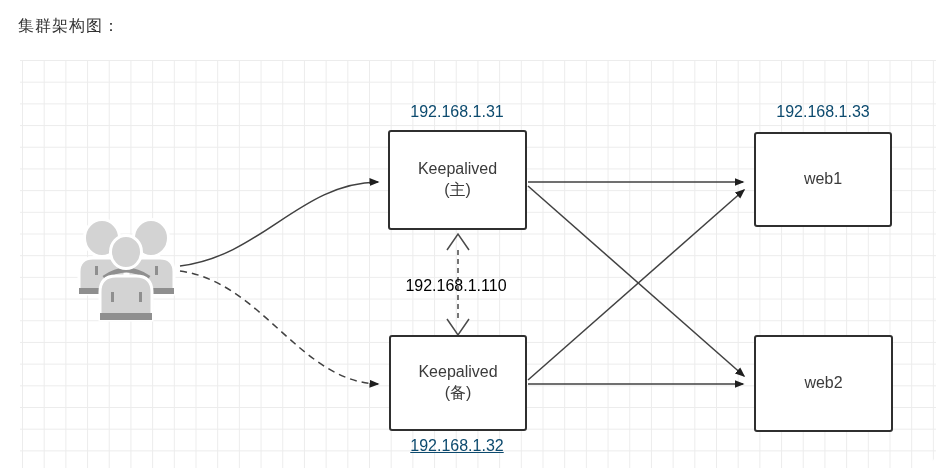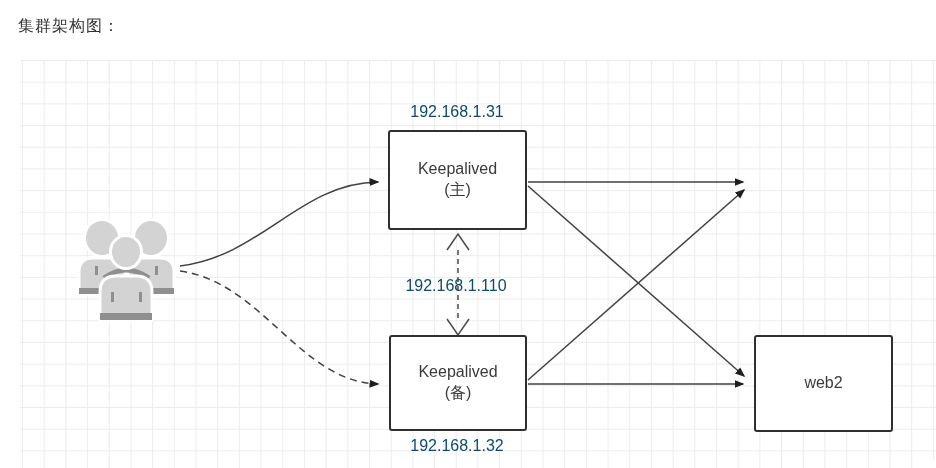--- a/index.html
+++ b/index.html
@@ -27,21 +27,21 @@
   }
   .node-ka-master{left:388px;top:130px;width:139px;height:100px;}
   .node-ka-backup{left:389px;top:335px;width:138px;height:96px;}
   .node-web1{left:754px;top:132px;width:138px;height:95px;}
   .node-web2{left:754px;top:335px;width:139px;height:97px;}
   .ip-label{
     position:absolute;width:160px;text-align:center;font-size:16px;color:#0c4a6e;
   }
   .ip-master{left:377px;top:103px;}
   .ip-web1{left:743px;top:103px;}
-  .ip-backup{left:377px;top:437px;}
+  .ip-backup{left:377px;top:437px;text-decoration:underline;}
   .ip-web2{left:743px;top:437px;}
   .vip-label{
     position:absolute;left:375px;top:277px;width:162px;text-align:center;
     font-size:16px;color:#fb3434;
   }
 </style>
 </head>
 <body>
 
 <div class="stage">
@@ -97,22 +97,26 @@
   </svg>
 
   <div class="node node-ka-master">
     <div>Keepalived</div>
     <div>(主)</div>
   </div>
   <div class="node node-ka-backup">
     <div>Keepalived</div>
     <div>(备)</div>
   </div>
+  <div class="node node-web1">
+    <div>web1</div>
+  </div>
   <div class="node node-web2">
     <div>web2</div>
   </div>
 
   <div class="ip-label ip-master">192.168.1.31</div>
+  <div class="ip-label ip-web1">192.168.1.33</div>
   <div class="ip-label ip-backup">192.168.1.32</div>
 
-  <div class="vip-label" style="color: #0c4a6e;">192.168.1.110</div>
+  <div class="vip-label" style="color: #000000;">192.168.1.110</div>
 
 </div>
 
 </body></html>

